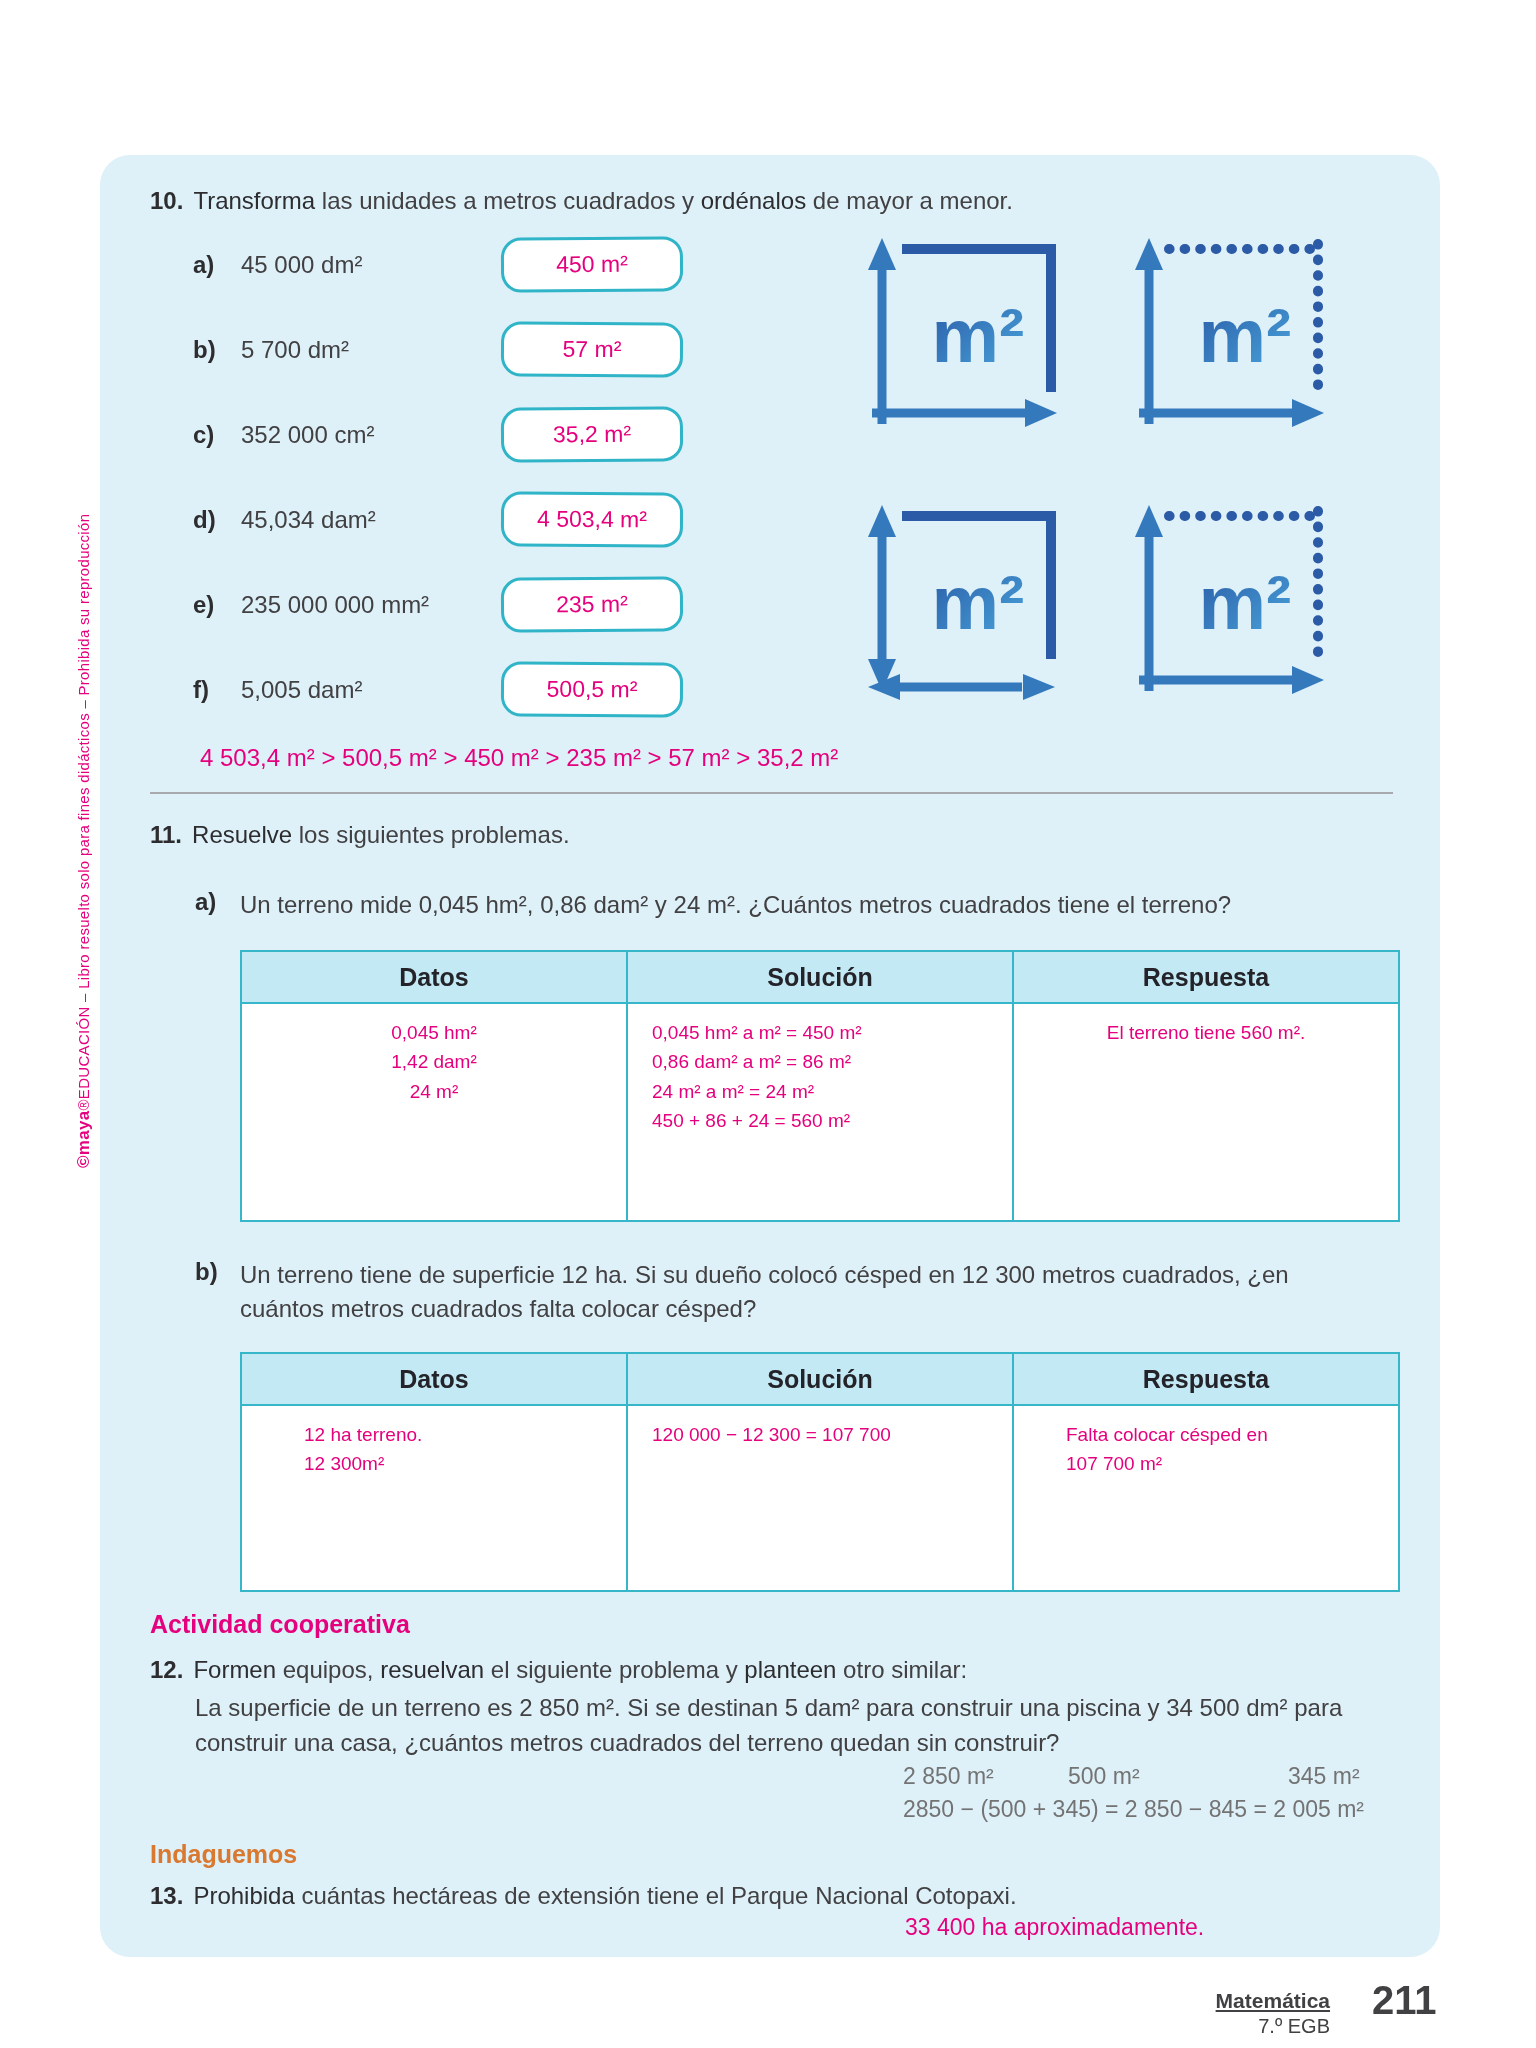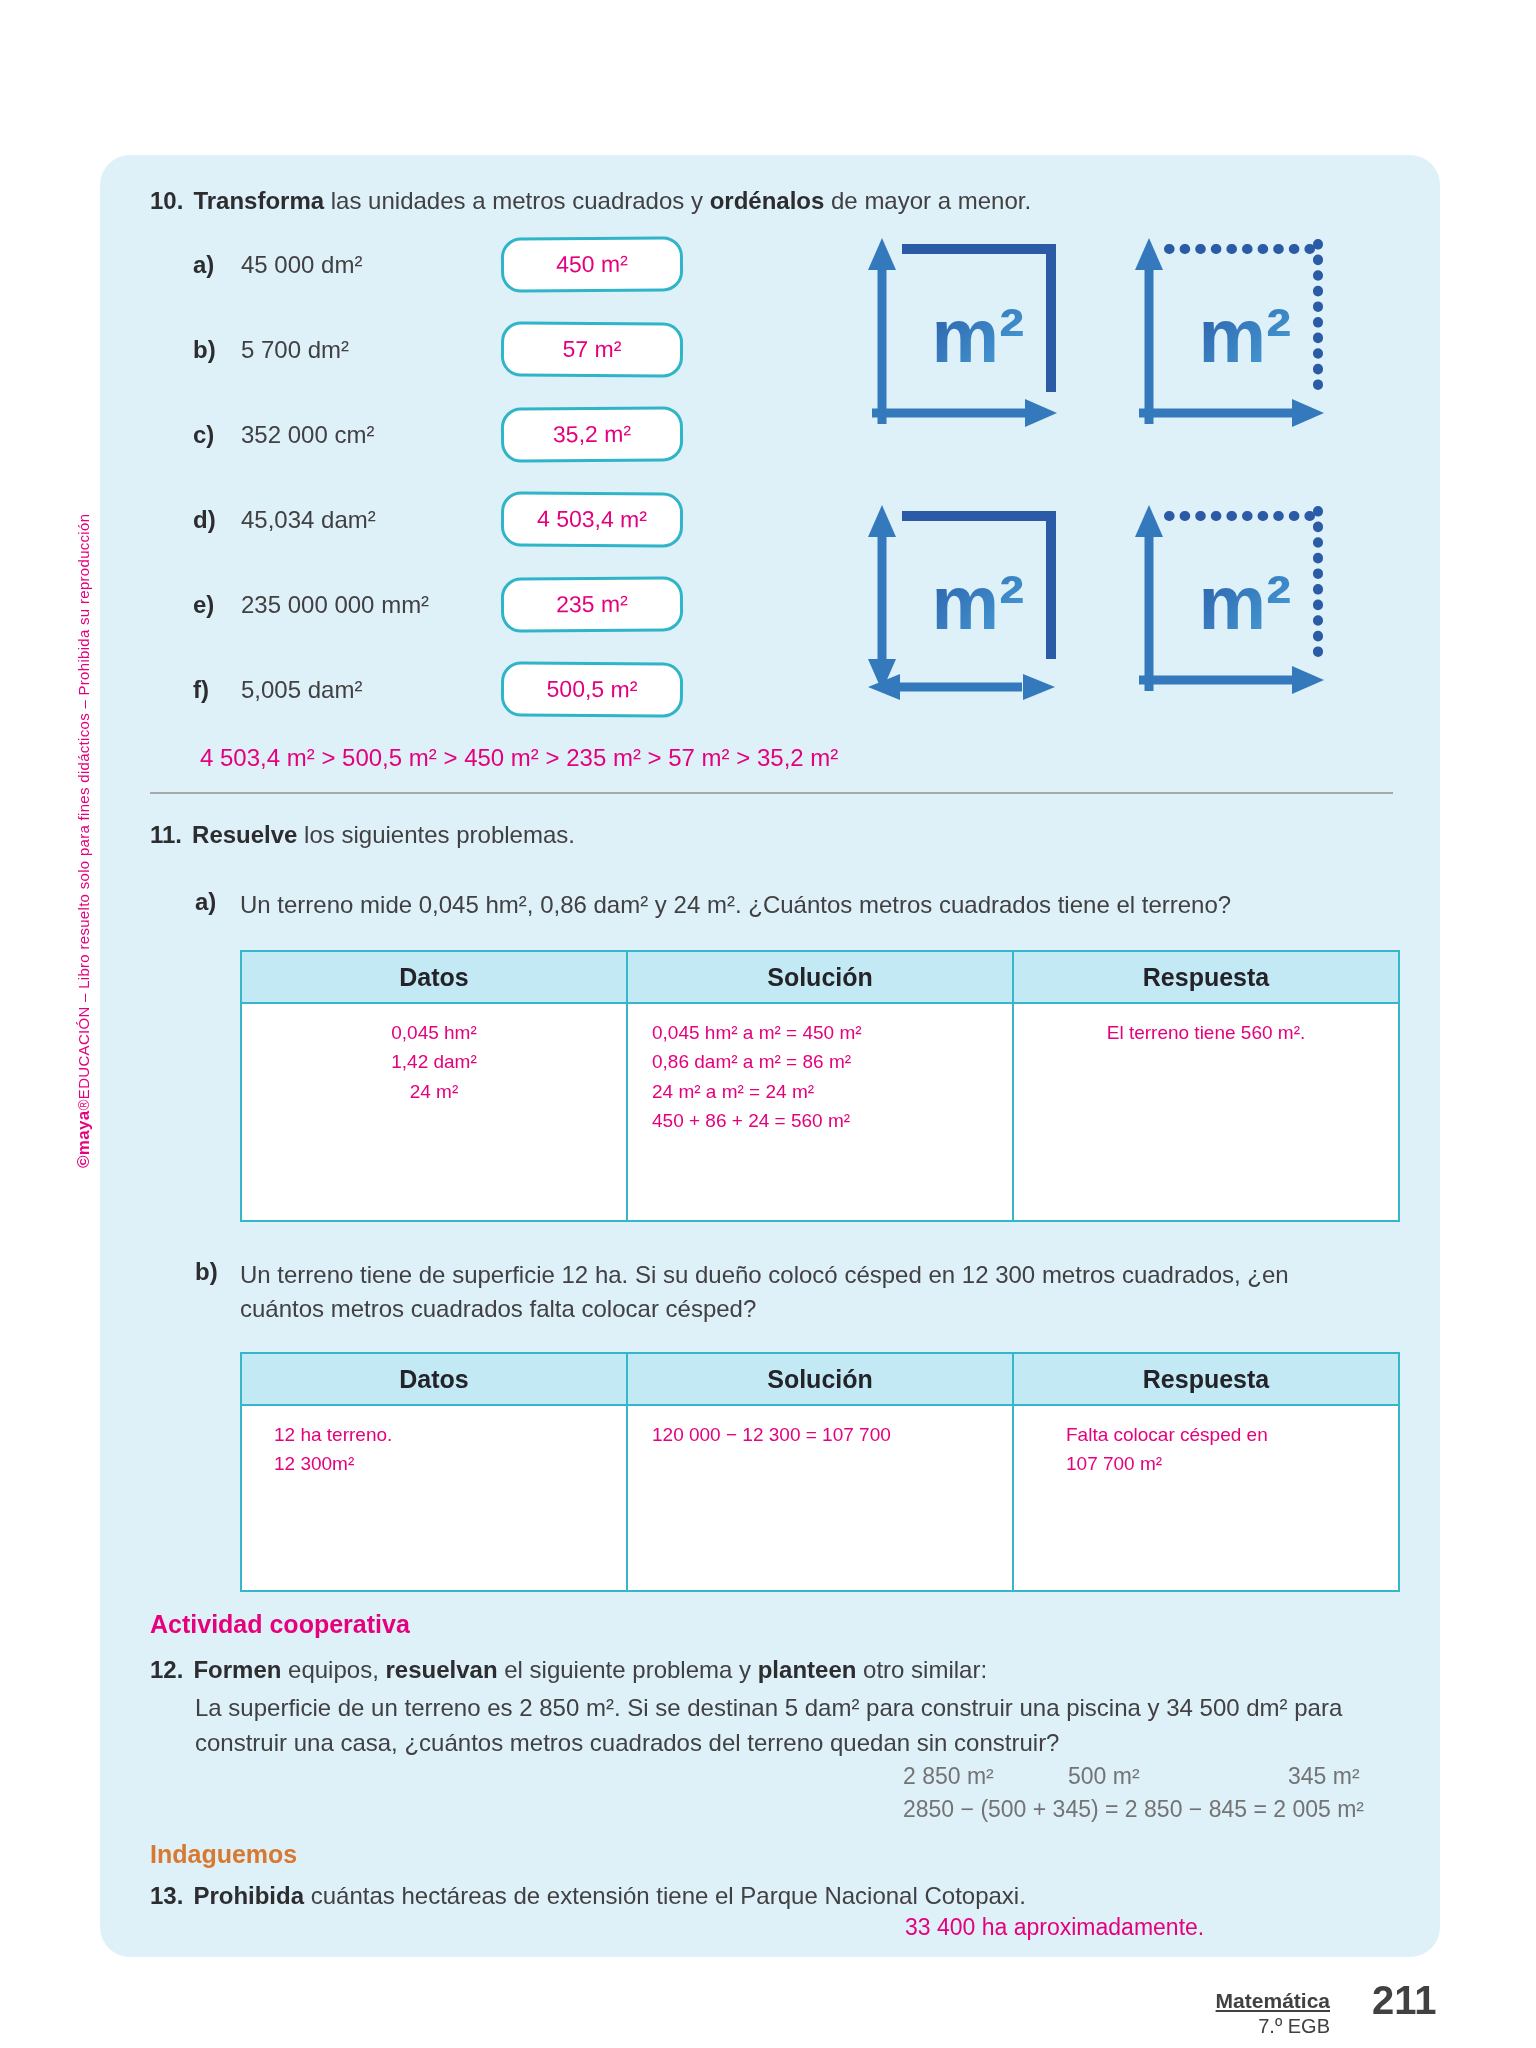--- a/index.html
+++ b/index.html
@@ -2,21 +2,21 @@
 <html lang="es"><head>
 <meta charset="utf-8">
 <style>
   html,body{margin:0;padding:0;}
   body{
     width:1536px;height:2048px;position:relative;overflow:hidden;
     background:#ffffff;color:#414042;
     font-family:"Liberation Sans", sans-serif;
   }
   .abs{position:absolute;}
-  .bold{font-weight:700;color:#2d2d30;}
+  .bold{font-weight:400;color:#2d2d30;}
   .bodytext{font-size:24px;line-height:1.42;}
   .num{font-weight:700;color:#2d2d30;margin-right:10px;}
 
   
   .panel{position:absolute;left:100px;top:155px;width:1340px;height:1802px;
     background:#def0f8;border-radius:30px;}
 
   
   .sidebar{position:absolute;left:74px;top:1168px;transform:rotate(-90deg);
     transform-origin:0 0;white-space:nowrap;font-size:15px;color:#e5007d;
@@ -60,21 +60,21 @@
   .sol-table{position:absolute;left:240px;width:1160px;border-collapse:collapse;
     table-layout:fixed;background:#ffffff;}
   .sol-table th,.sol-table td{border:2.5px solid #35b6c9;}
   .sol-table th{background:#c3e9f4;height:48px;font-size:25px;color:#232329;
     font-weight:700;text-align:center;}
   .sol-table td{background:#ffffff;vertical-align:top;padding-top:14px;padding-bottom:10px;}
   .t1{top:950px;}  .t1 td{height:192px;}
   .t2{top:1352px;} .t2 td{height:160px;}
   .ln{font-size:19px;line-height:1.55;color:#e5007d;}
   .datos-c{text-align:center;}
-  .datos-l{text-align:left;padding-left:32px;border-radius:32px;}
+  .datos-l{text-align:left;padding-left:62px;border-radius:32px;}
   .sol-cell{text-align:left;padding-left:24px;}
   .resp-c{text-align:center;}
   .resp-l{text-align:left;padding-left:52px;}
 
   
   .coop-head{left:150px;top:1610px;font-size:25px;font-weight:700;color:#e5007d;}
   .line12{left:150px;top:1653px;font-size:24px;width:1270px;}
   .body12{left:195px;top:1691px;width:1160px;font-size:24px;line-height:1.45;}
   .work{position:absolute;font-size:23px;color:#737373;white-space:nowrap;}
   .wl1a{left:903px;top:1763px;} .wl1b{left:1068px;top:1763px;} .wl1c{left:1288px;top:1763px;}

